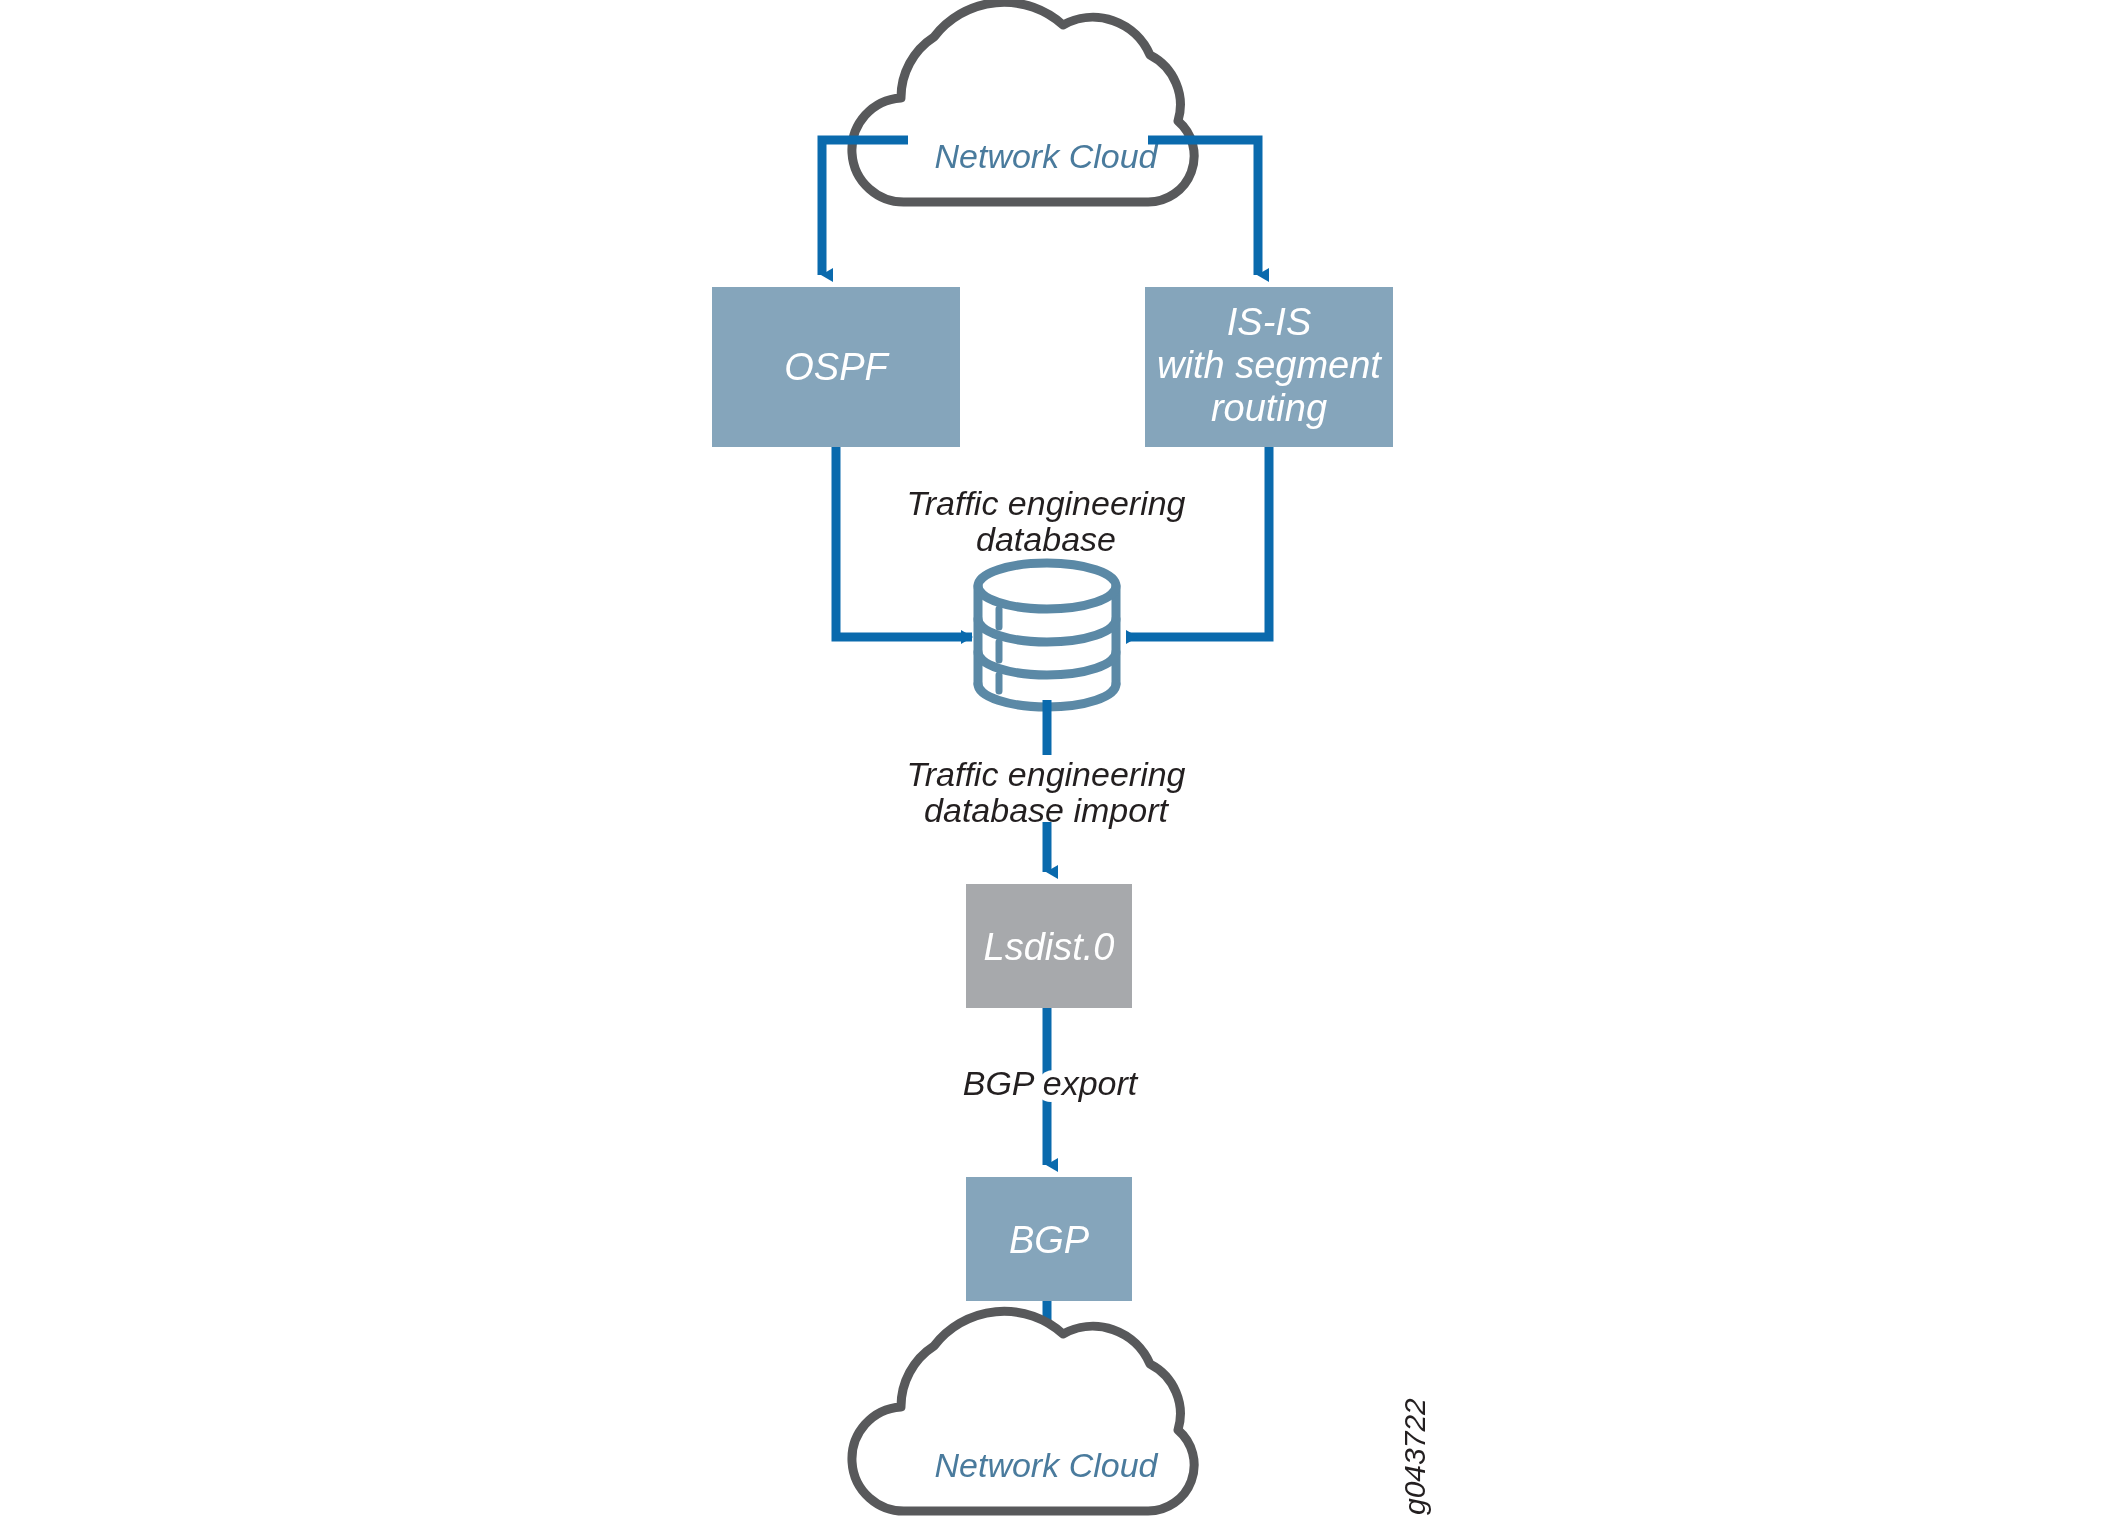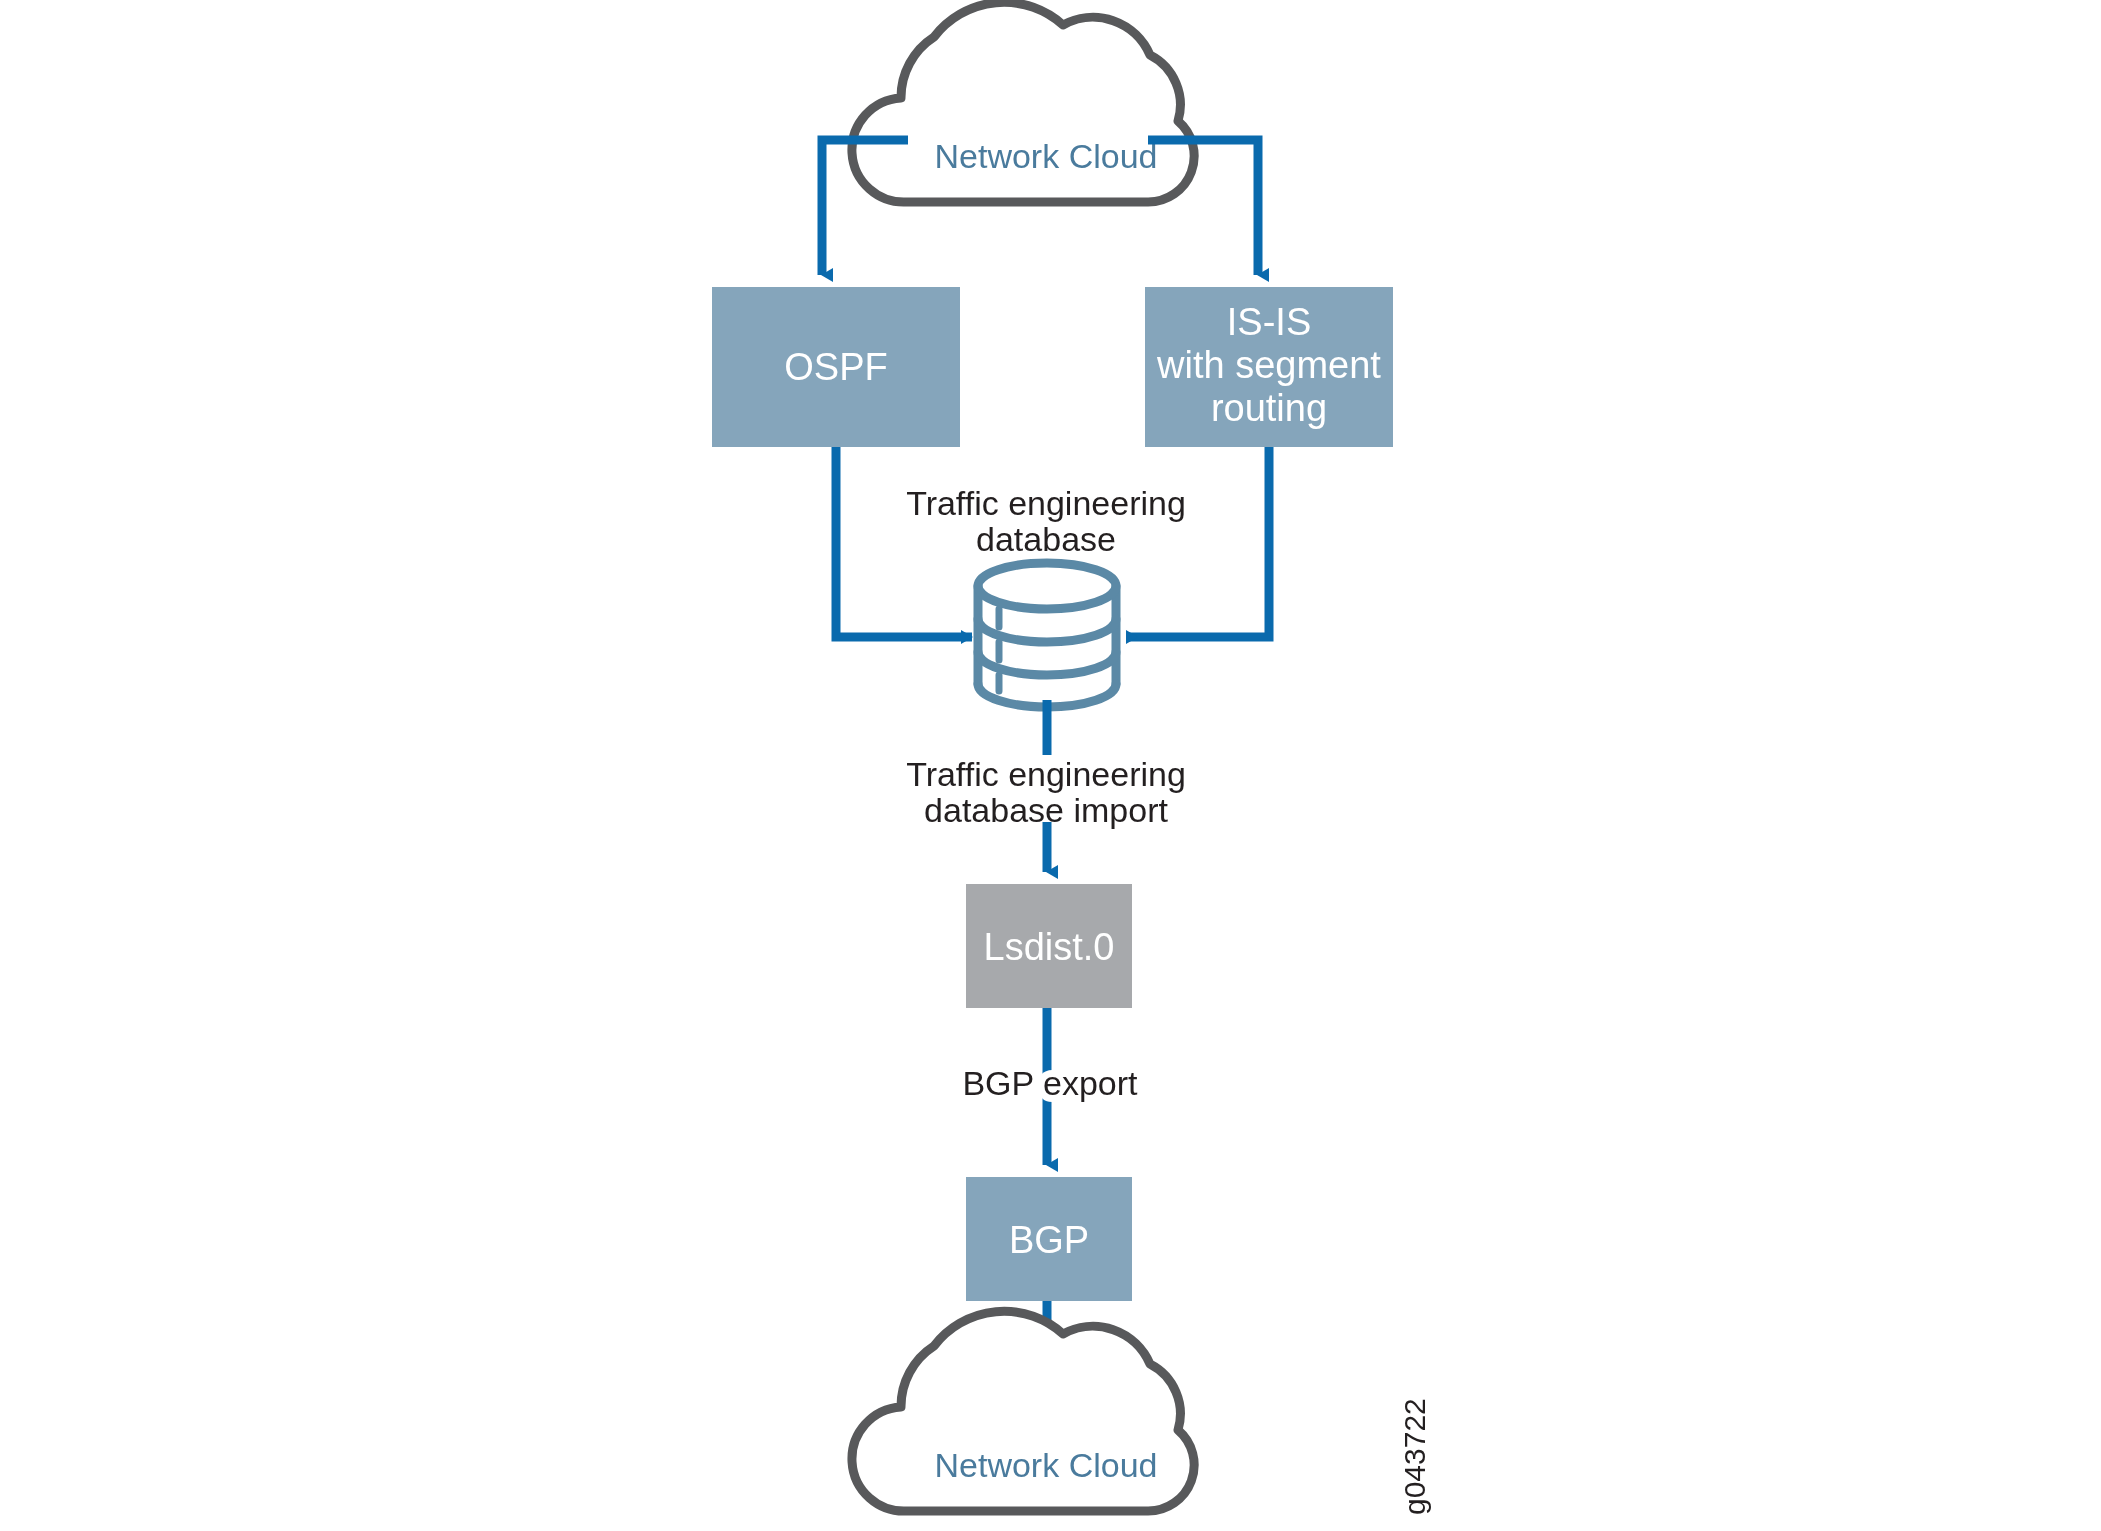--- a/index.html
+++ b/index.html
@@ -11,20 +11,21 @@
     width: 2101px;
     height: 1531px;
     font-family: "Liberation Sans", sans-serif;
     overflow: hidden;
   }
   #diagram-root {
     position: relative;
     width: 2101px;
     height: 1531px;
     background: #a3a3a3;
+    font-style: italic;
   }
   svg.canvas {
     display: block;
     width: 2101px;
     height: 1531px;
   }
   text {
     font-family: "Liberation Sans", sans-serif;
   }
   .cloud-label {

